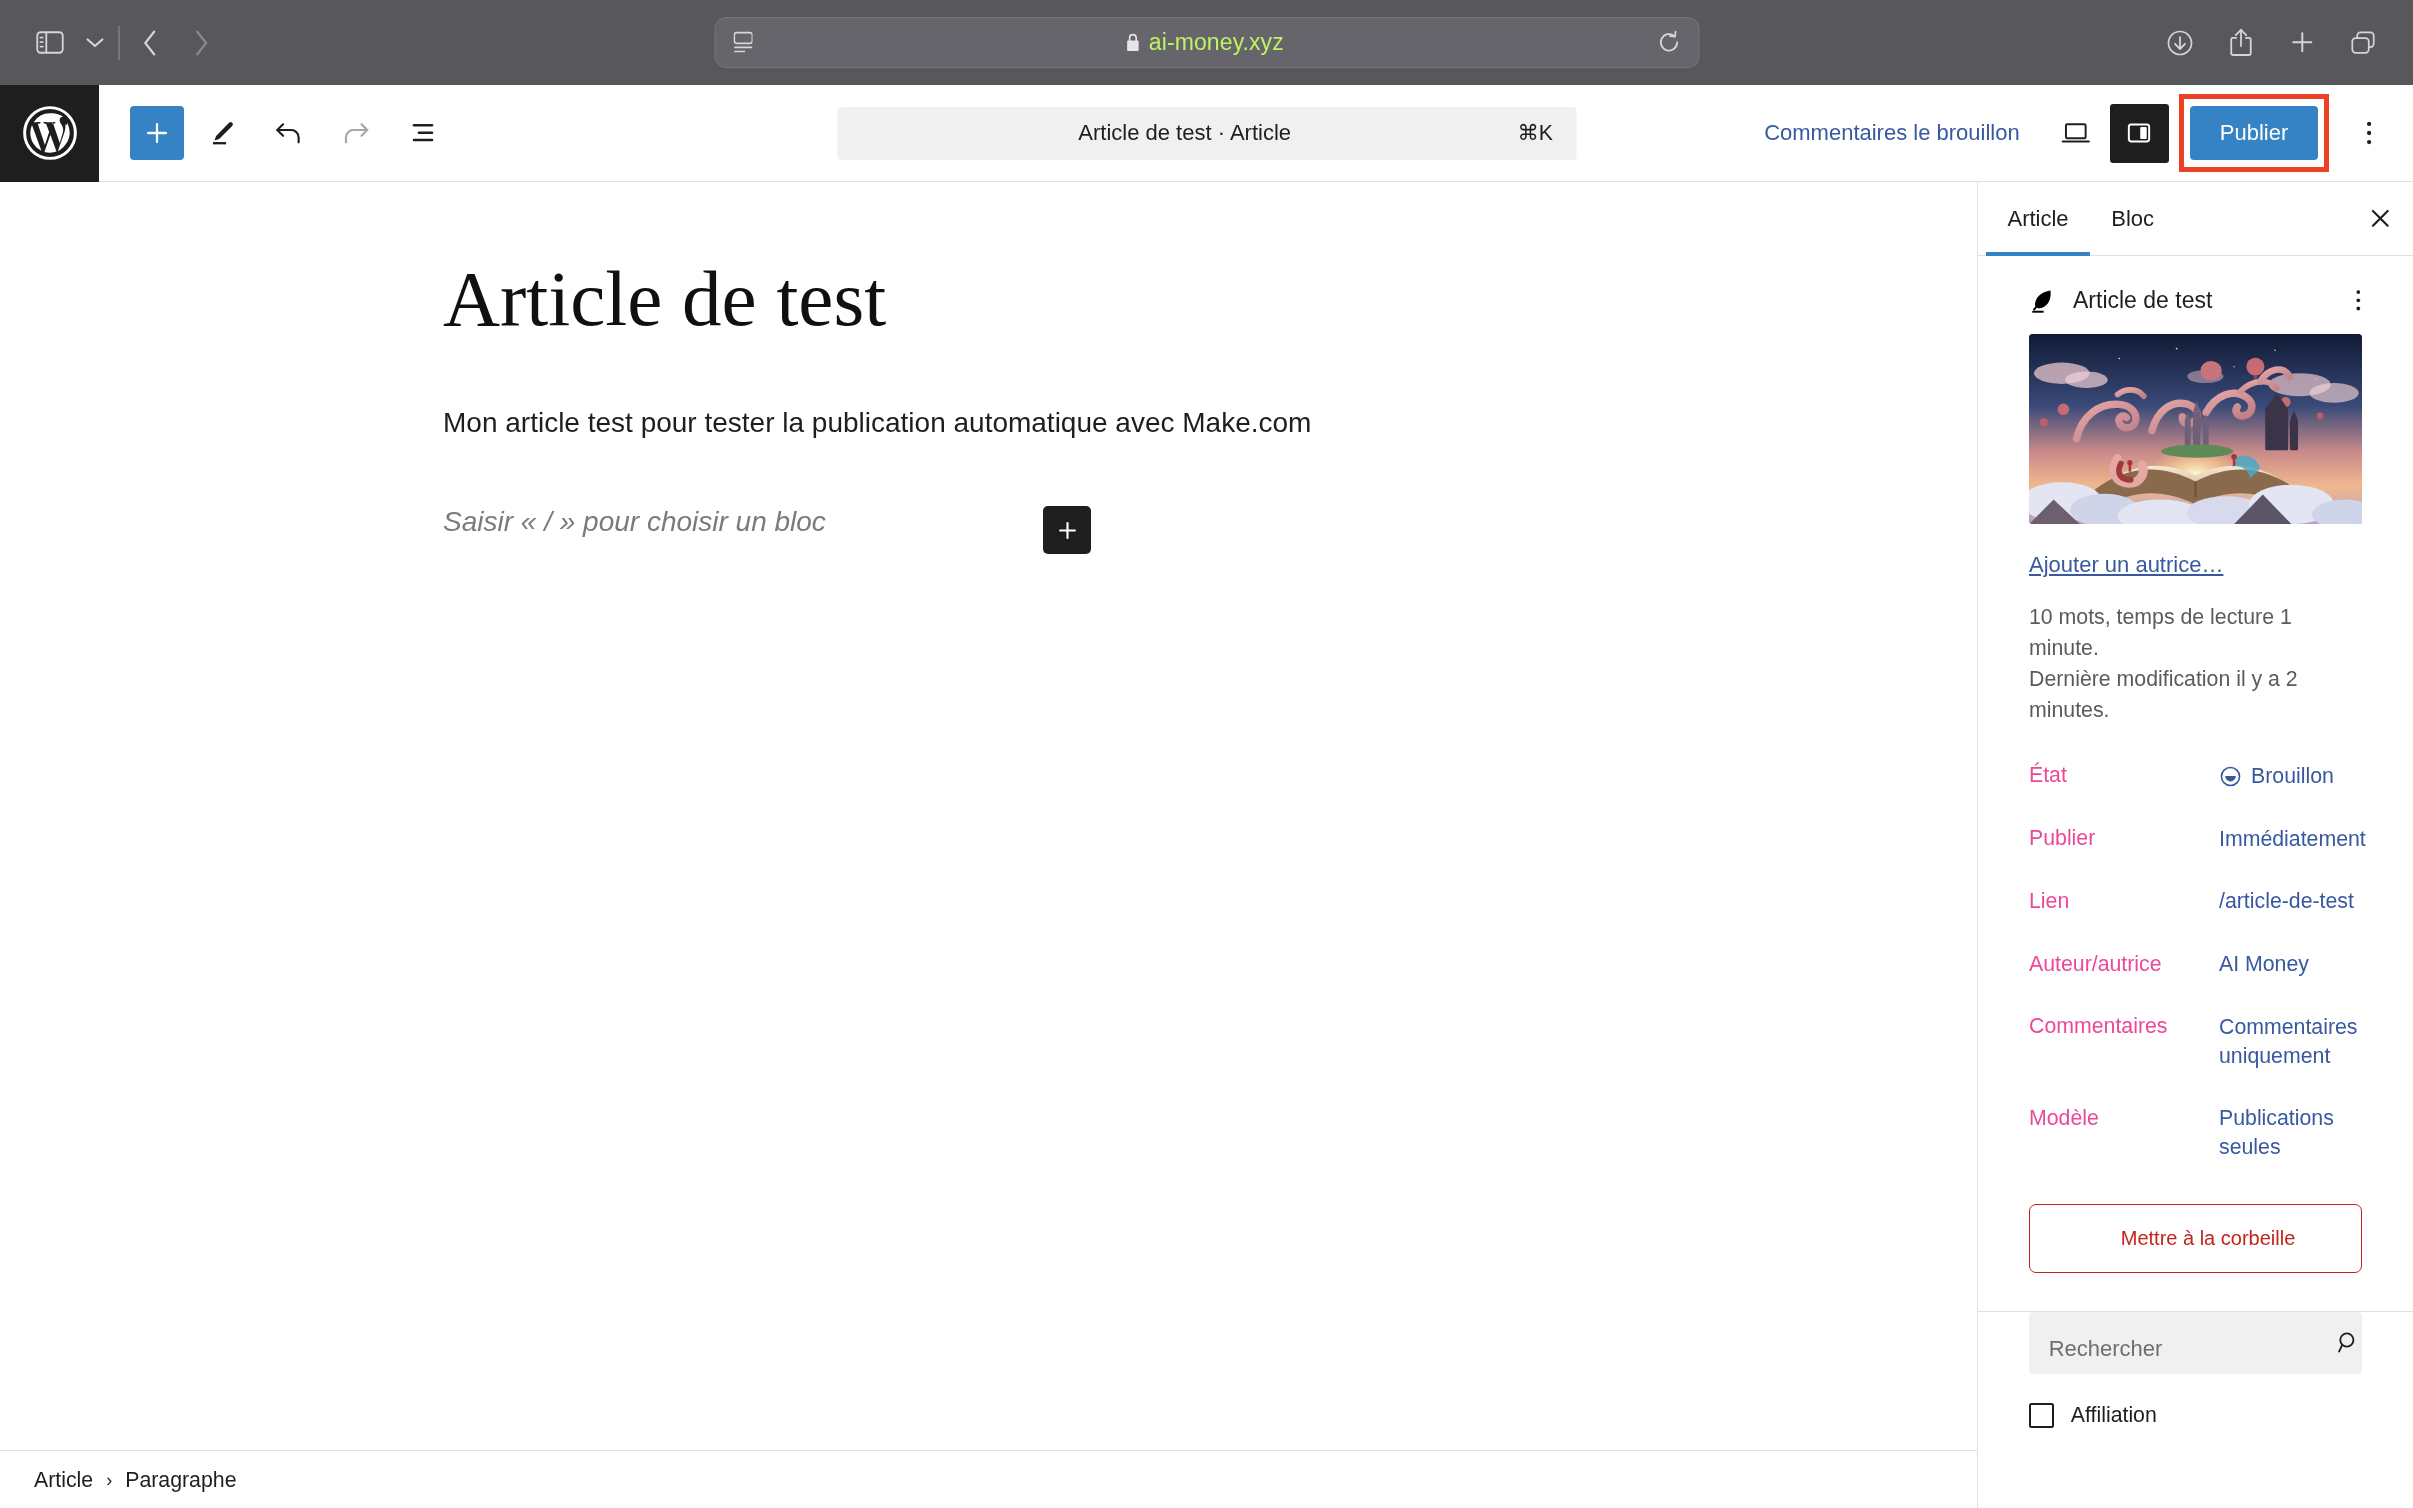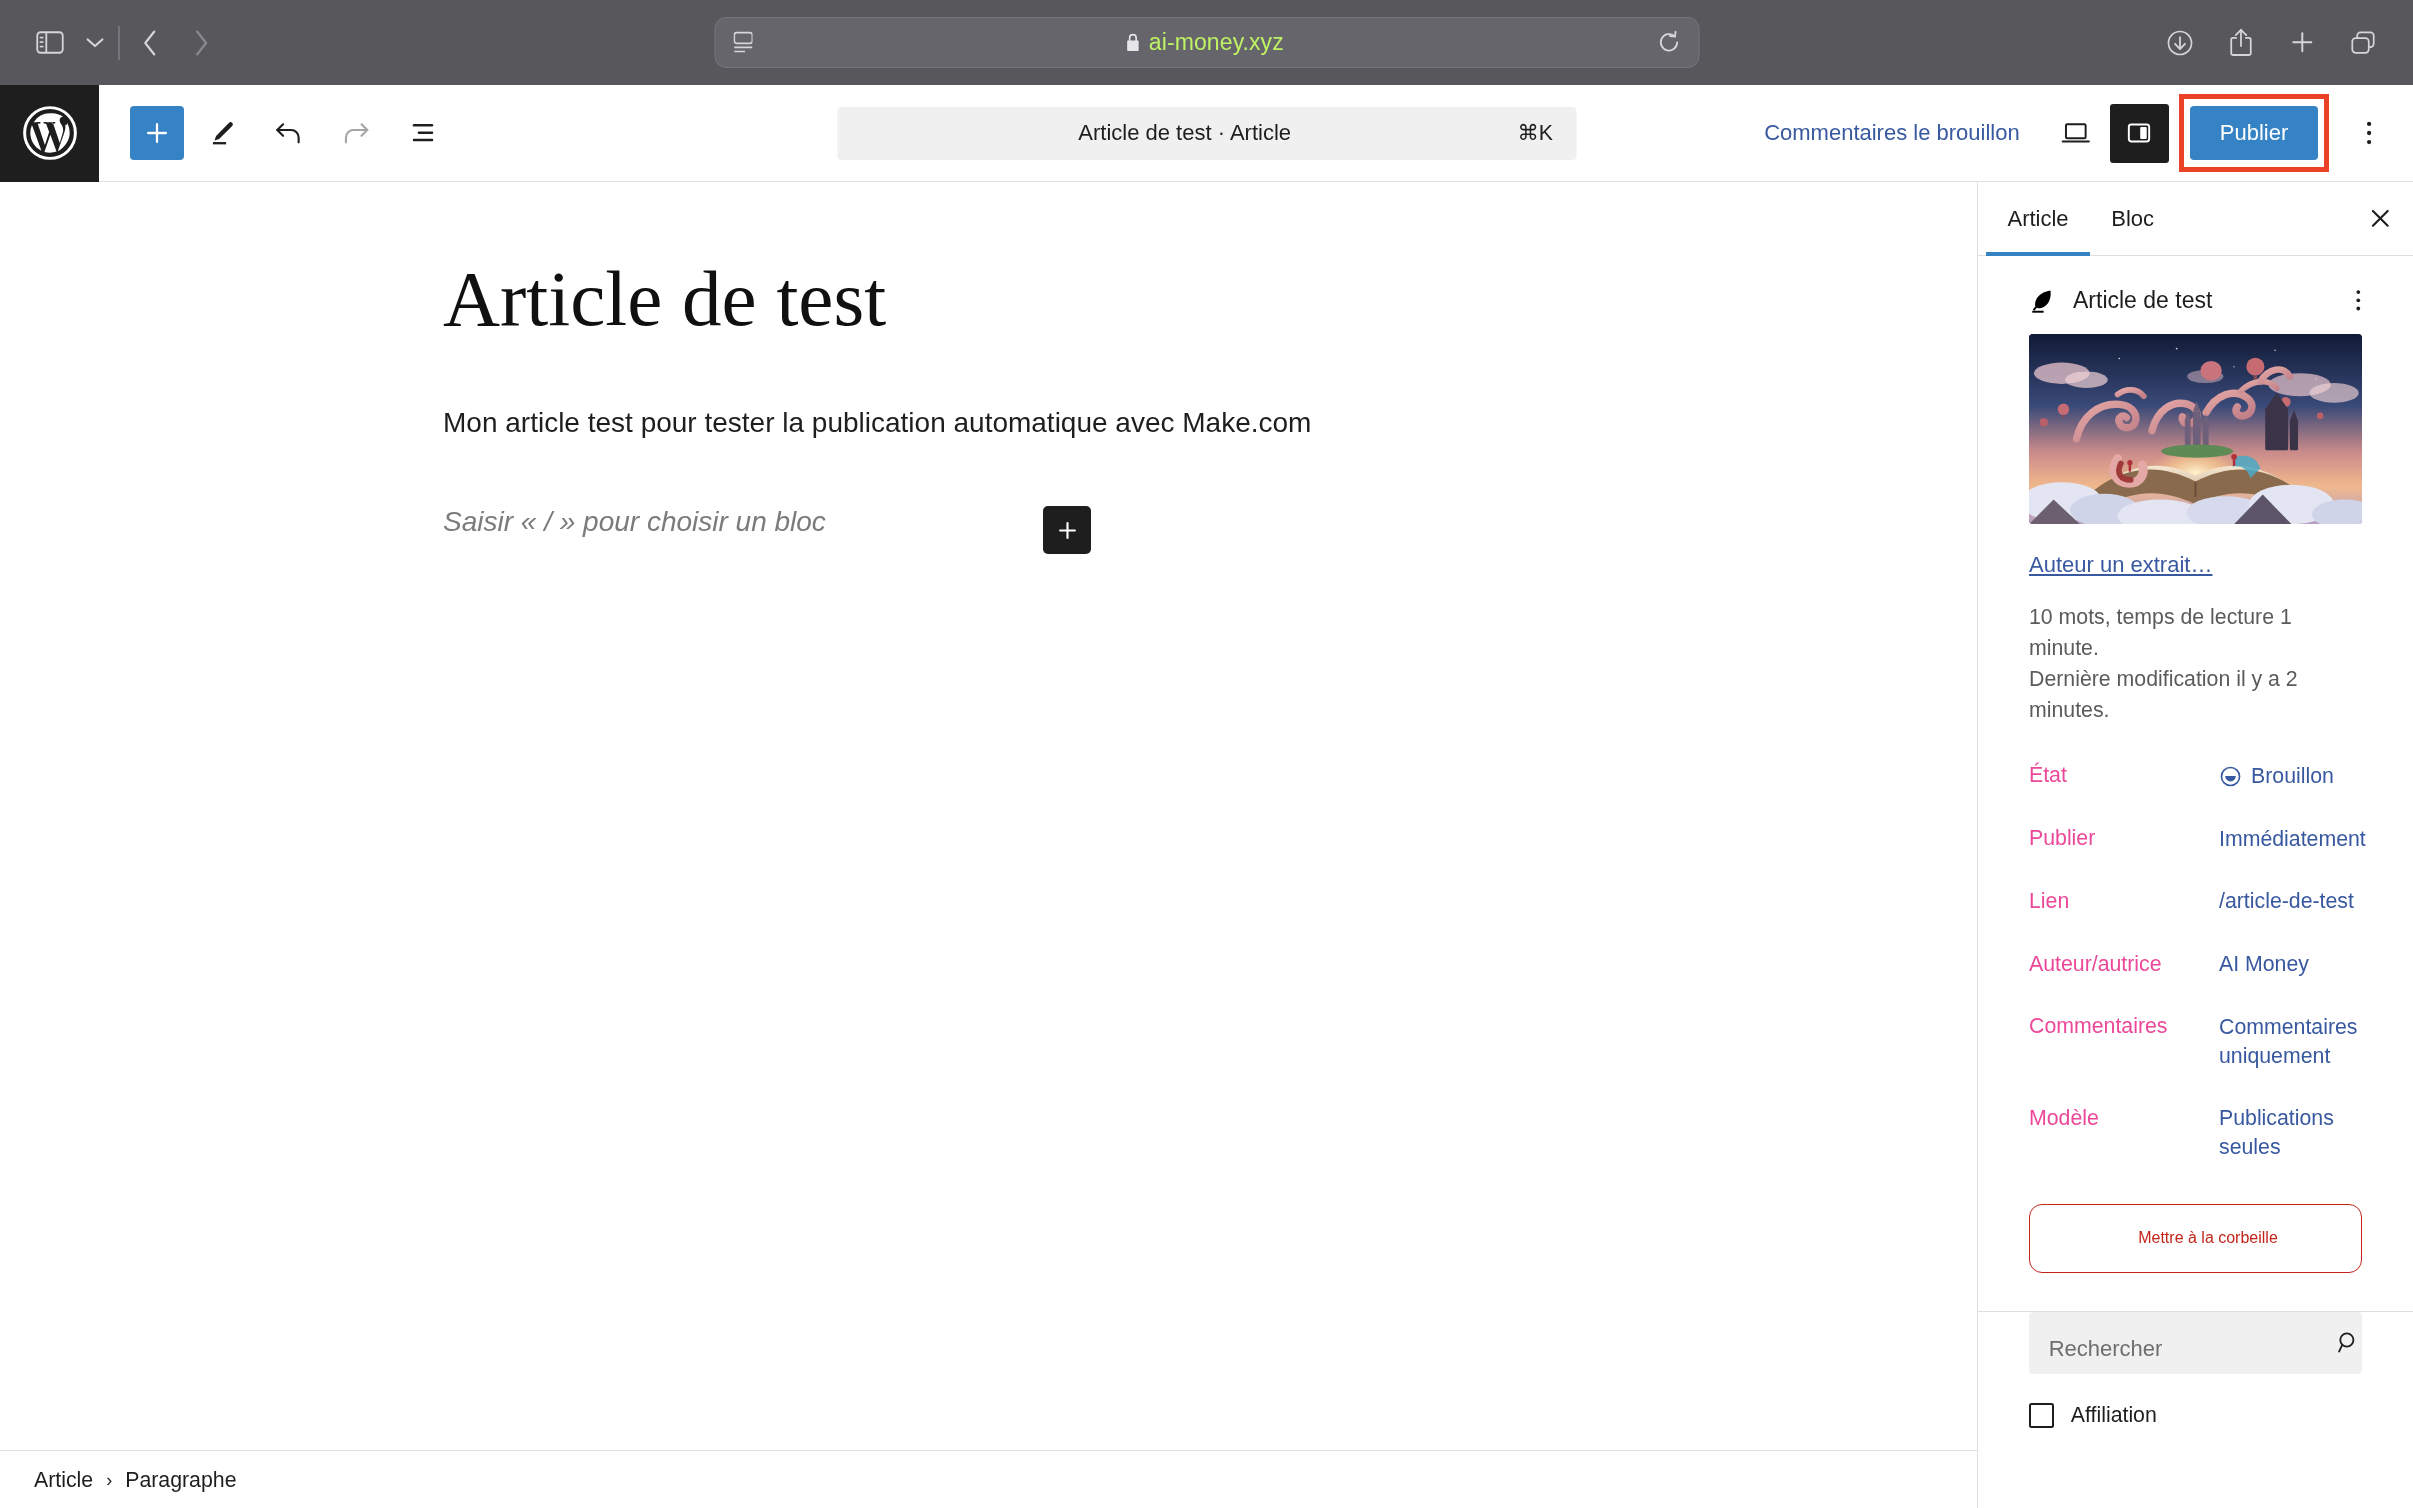--- a/index.html
+++ b/index.html
@@ -300,22 +300,22 @@
     display: flex; align-items: center; gap: 9px;
     line-height: 1.35;
   }
 
   .trash-btn {
     width: 100%;
     height: 69px;
     border: 1.6px solid #c3241a;
     background: #ffffff;
     color: #c3241a;
-    font-size: 16px;
-    border-radius: 13px;
+    font-size: 20px;
+    border-radius: 7px;
     cursor: pointer;
     font-family: "Liberation Sans", sans-serif;
     margin-top: 8.2px;
     padding-left: 25px;
   }
 
   .panel-divider {
     border-top: 0.8px solid #e0e0e0;
     margin: 38px -51px 0 -51px;
   }
@@ -667,21 +667,21 @@
           <ellipse cx="92" cy="215" rx="42" ry="20" fill="#cfd4e8"></ellipse>
           <ellipse cx="160" cy="222" rx="52" ry="20" fill="#e3e6f2"></ellipse>
           <ellipse cx="240" cy="218" rx="48" ry="20" fill="#d6daec"></ellipse>
           <ellipse cx="320" cy="208" rx="52" ry="24" fill="#e3e6f2"></ellipse>
           <ellipse cx="385" cy="220" rx="40" ry="18" fill="#cfd4e8"></ellipse>
           <polygon points="250,232 285,196 320,232" fill="#5c5468"></polygon>
           <polygon points="0,232 30,202 62,232" fill="#6b5f70"></polygon>
         </svg>
       </div>
 
-      <span class="excerpt-link">Auteur un extrait…</span>
+      <span class="excerpt-link">Ajouter un autrice…</span>
 
       <div class="meta-stats">
         <div>10 mots, temps de lecture 1 minute.</div>
         <div>Dernière modification il y a 2 minutes.</div>
       </div>
 
       <div class="meta-rows">
         <div class="meta-row">
           <span class="meta-label">État</span>
           <span class="meta-value">

